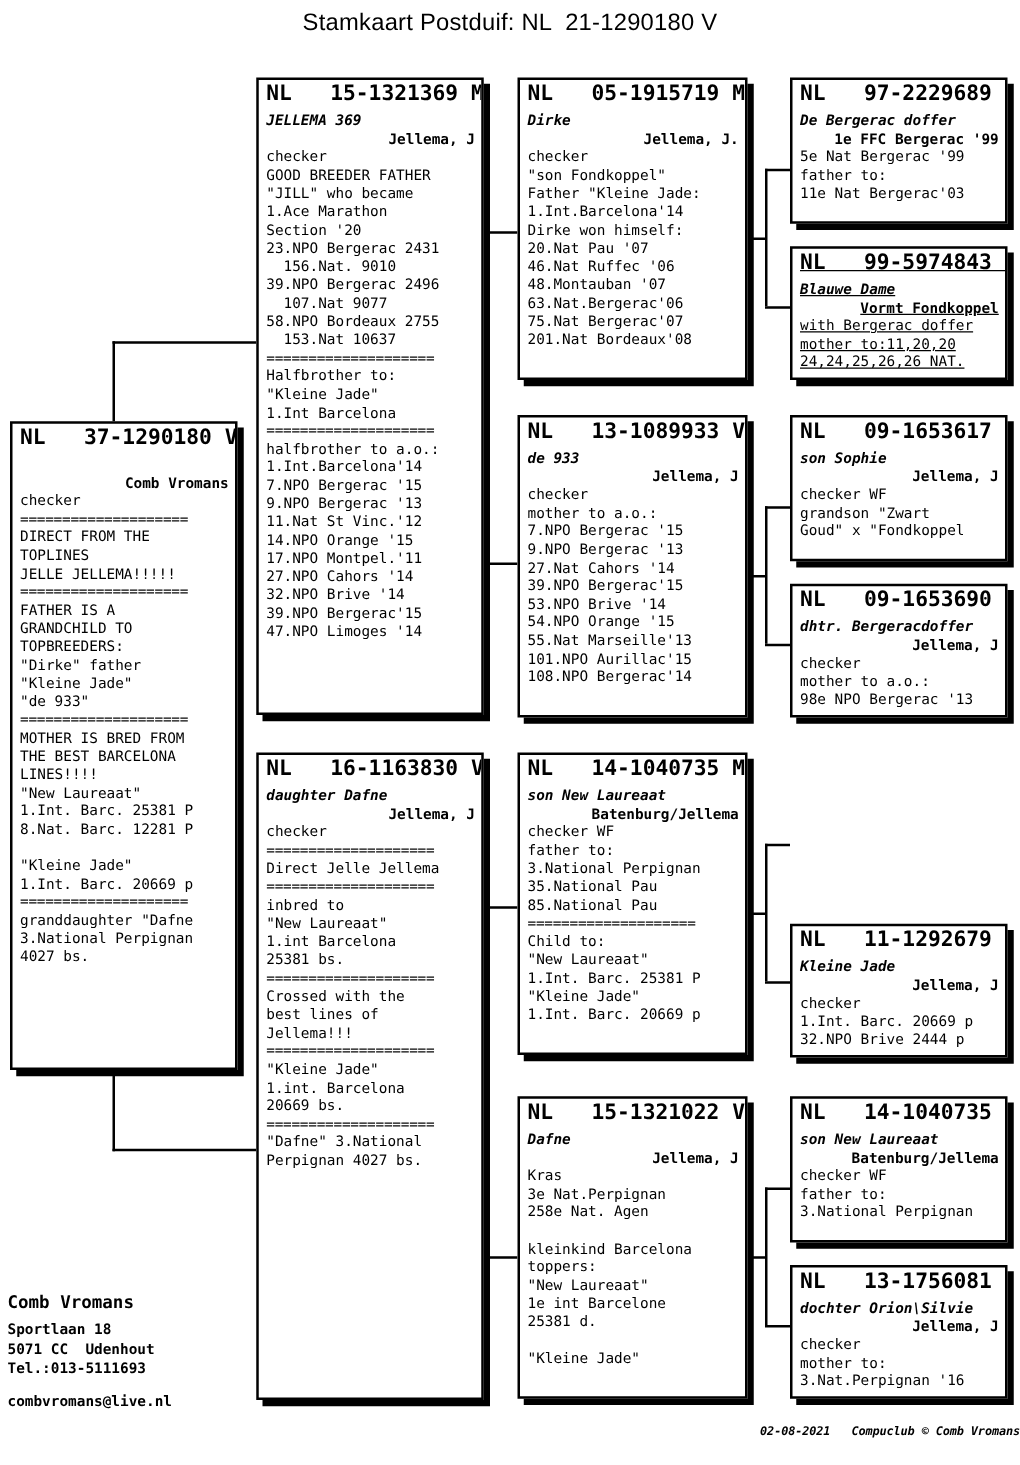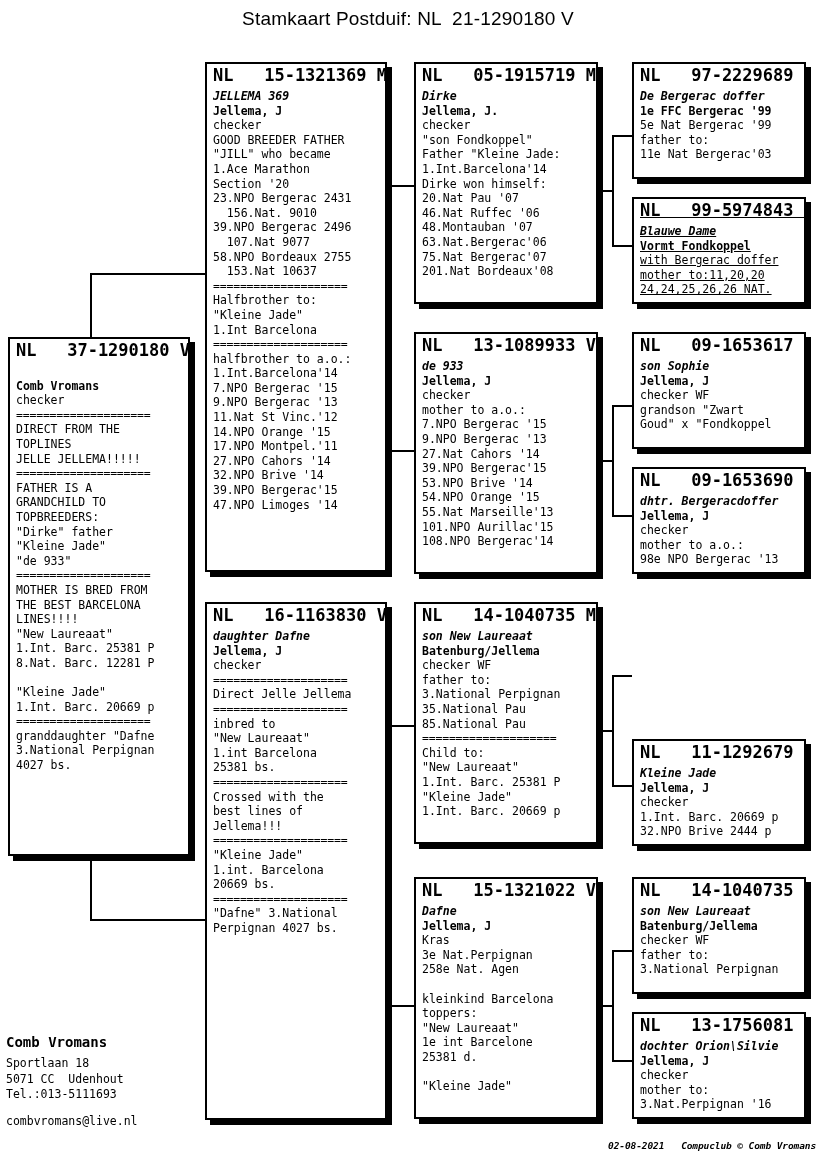--- a/index.html
+++ b/index.html
@@ -55,20 +55,21 @@
   .box .lines div {
     white-space: pre;
     min-height: 14.6px;
   }
   .box .lines div.it {
     font-style: italic;
     font-weight: bold;
   }
   .box .lines div.bd {
     font-weight: bold;
+    text-align: right;
   }
   .box .lines div.sep {
     letter-spacing: -0.2px;
   }
   
   .conn {
     position: absolute;
     background: #000;
   }
   .hline { height: 2px; }
@@ -85,20 +86,21 @@
     font-size: 14px;
     font-weight: bold;
     line-height: 20px;
     white-space: pre;
     margin-bottom: 4px;
   }
   .owner .oline {
     font-size: 11.5px;
     line-height: 15.5px;
     white-space: pre;
+    font-weight: bold;
   }
   .owner .ospace { height: 11px; }
   .credit {
     position: absolute;
     left: 600px;
     top: 1140px;
     width: 216px;
     text-align: right;
     font-size: 9.5px;
     font-style: italic;

